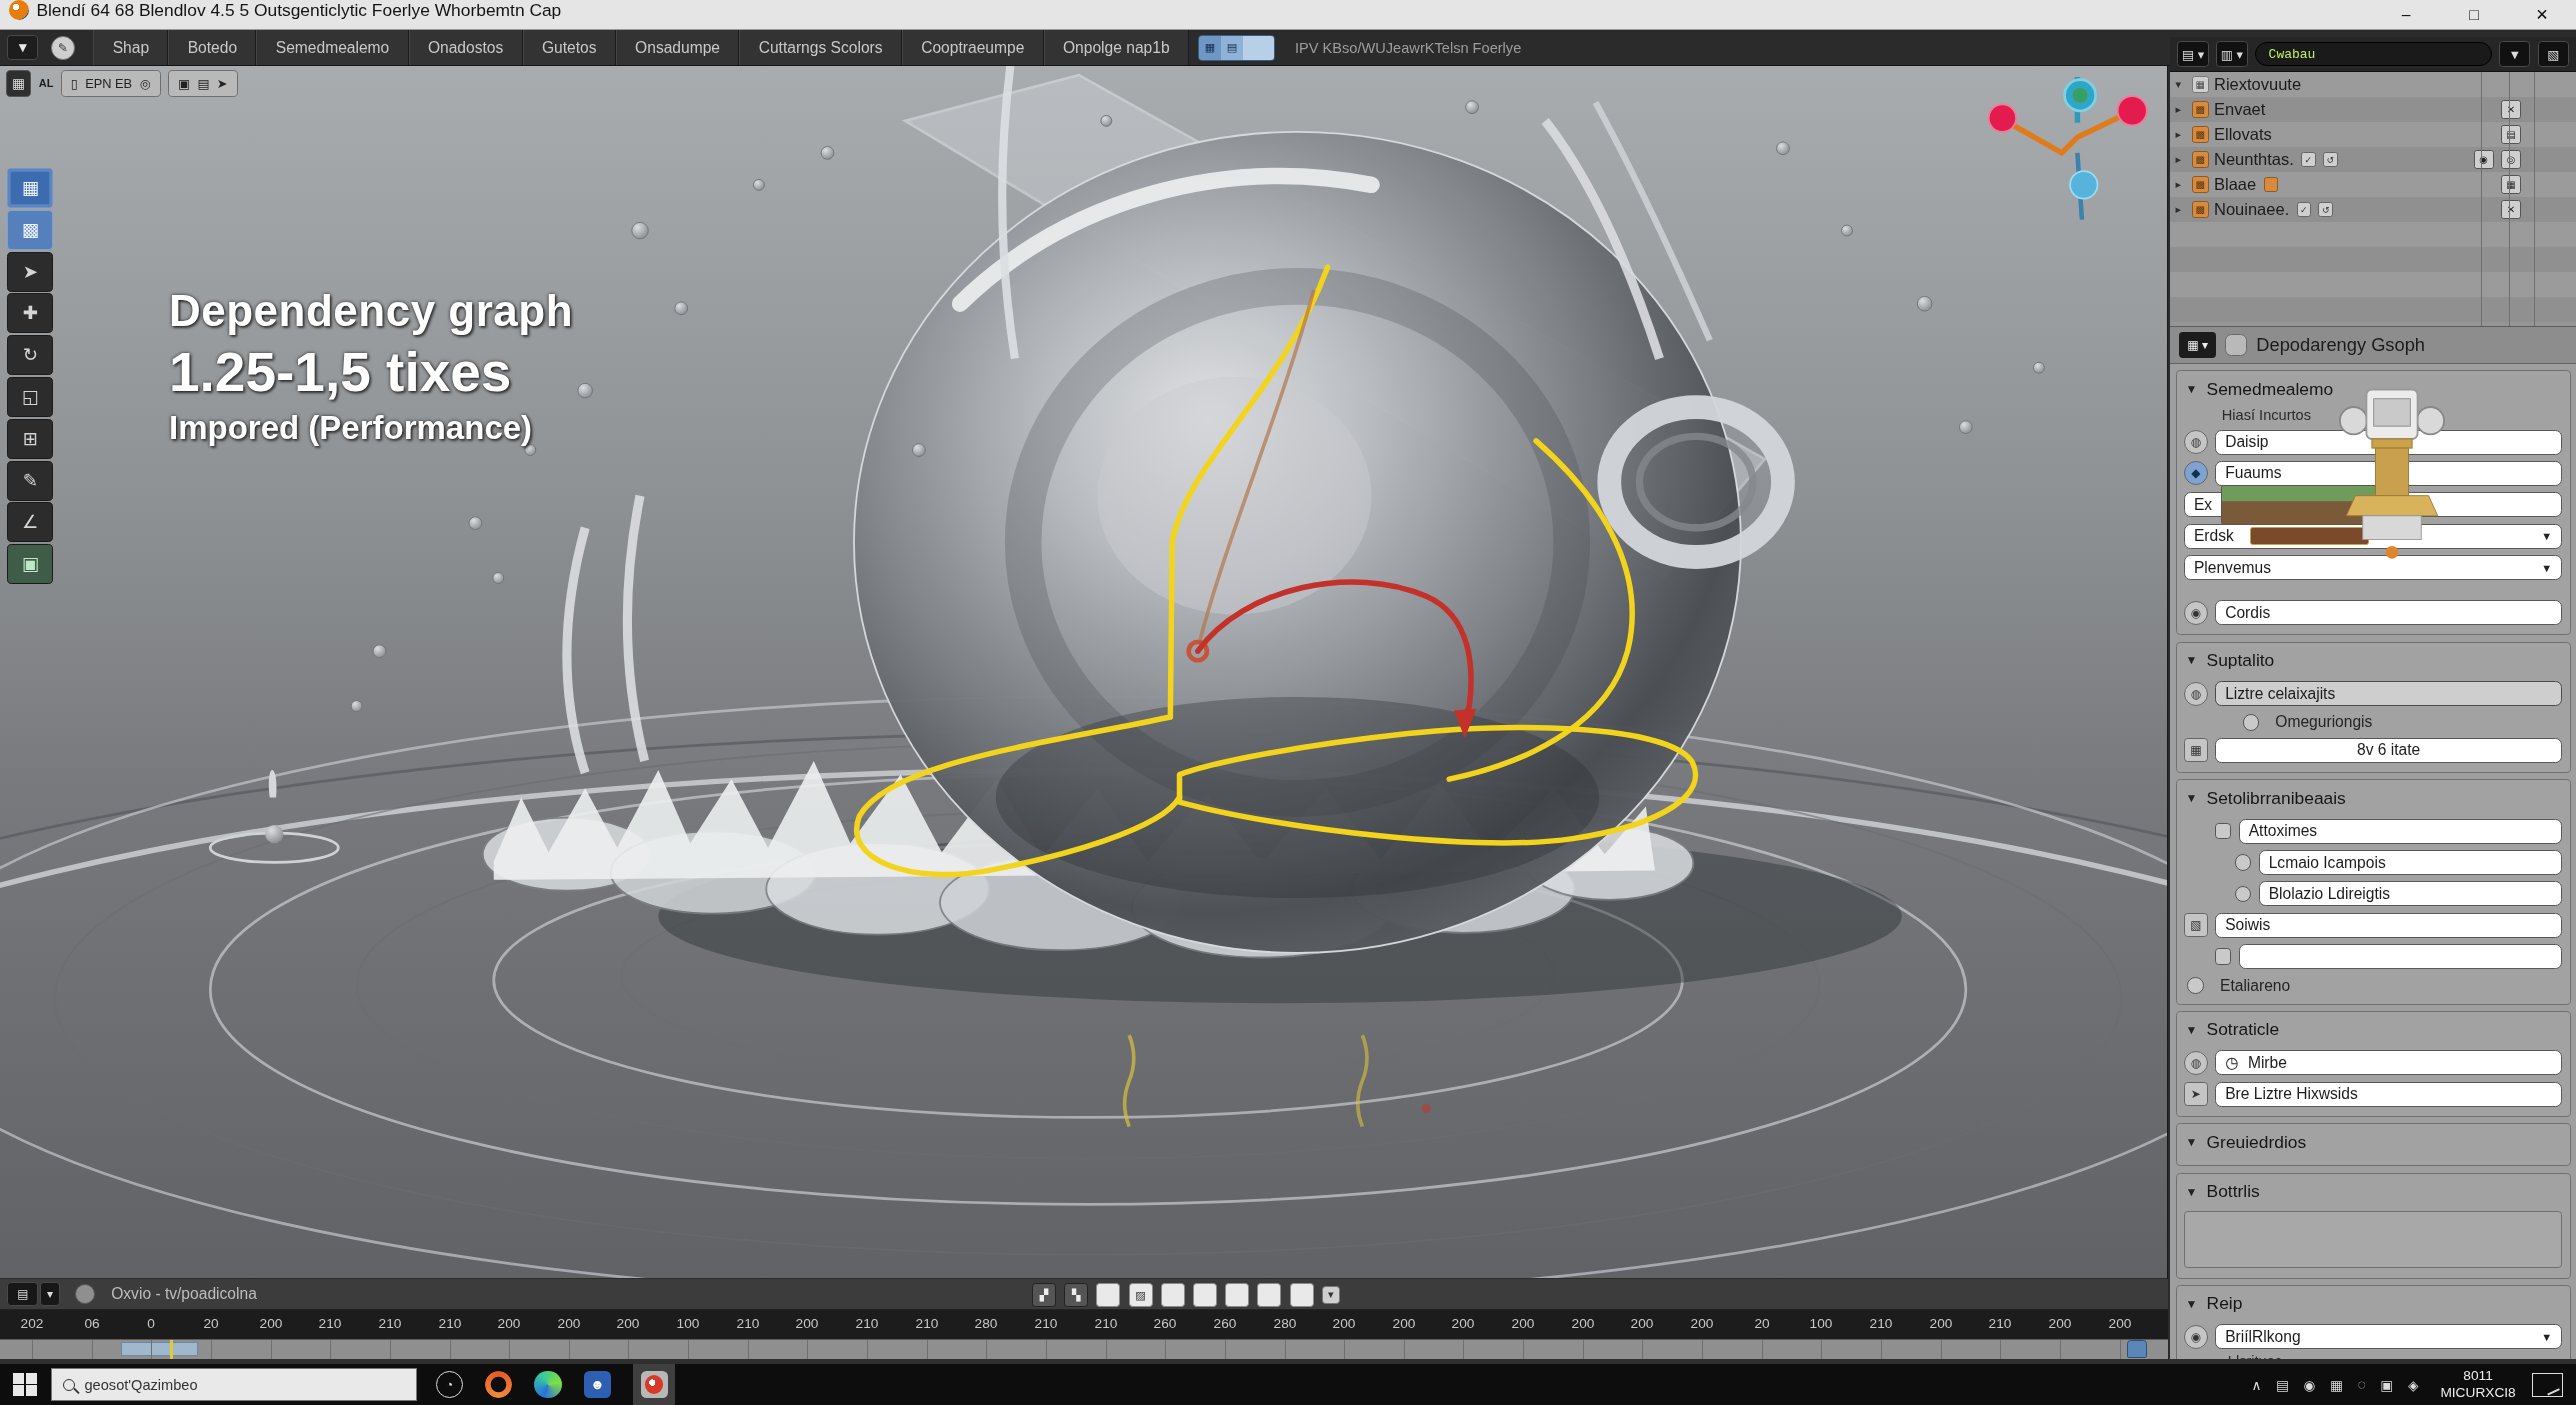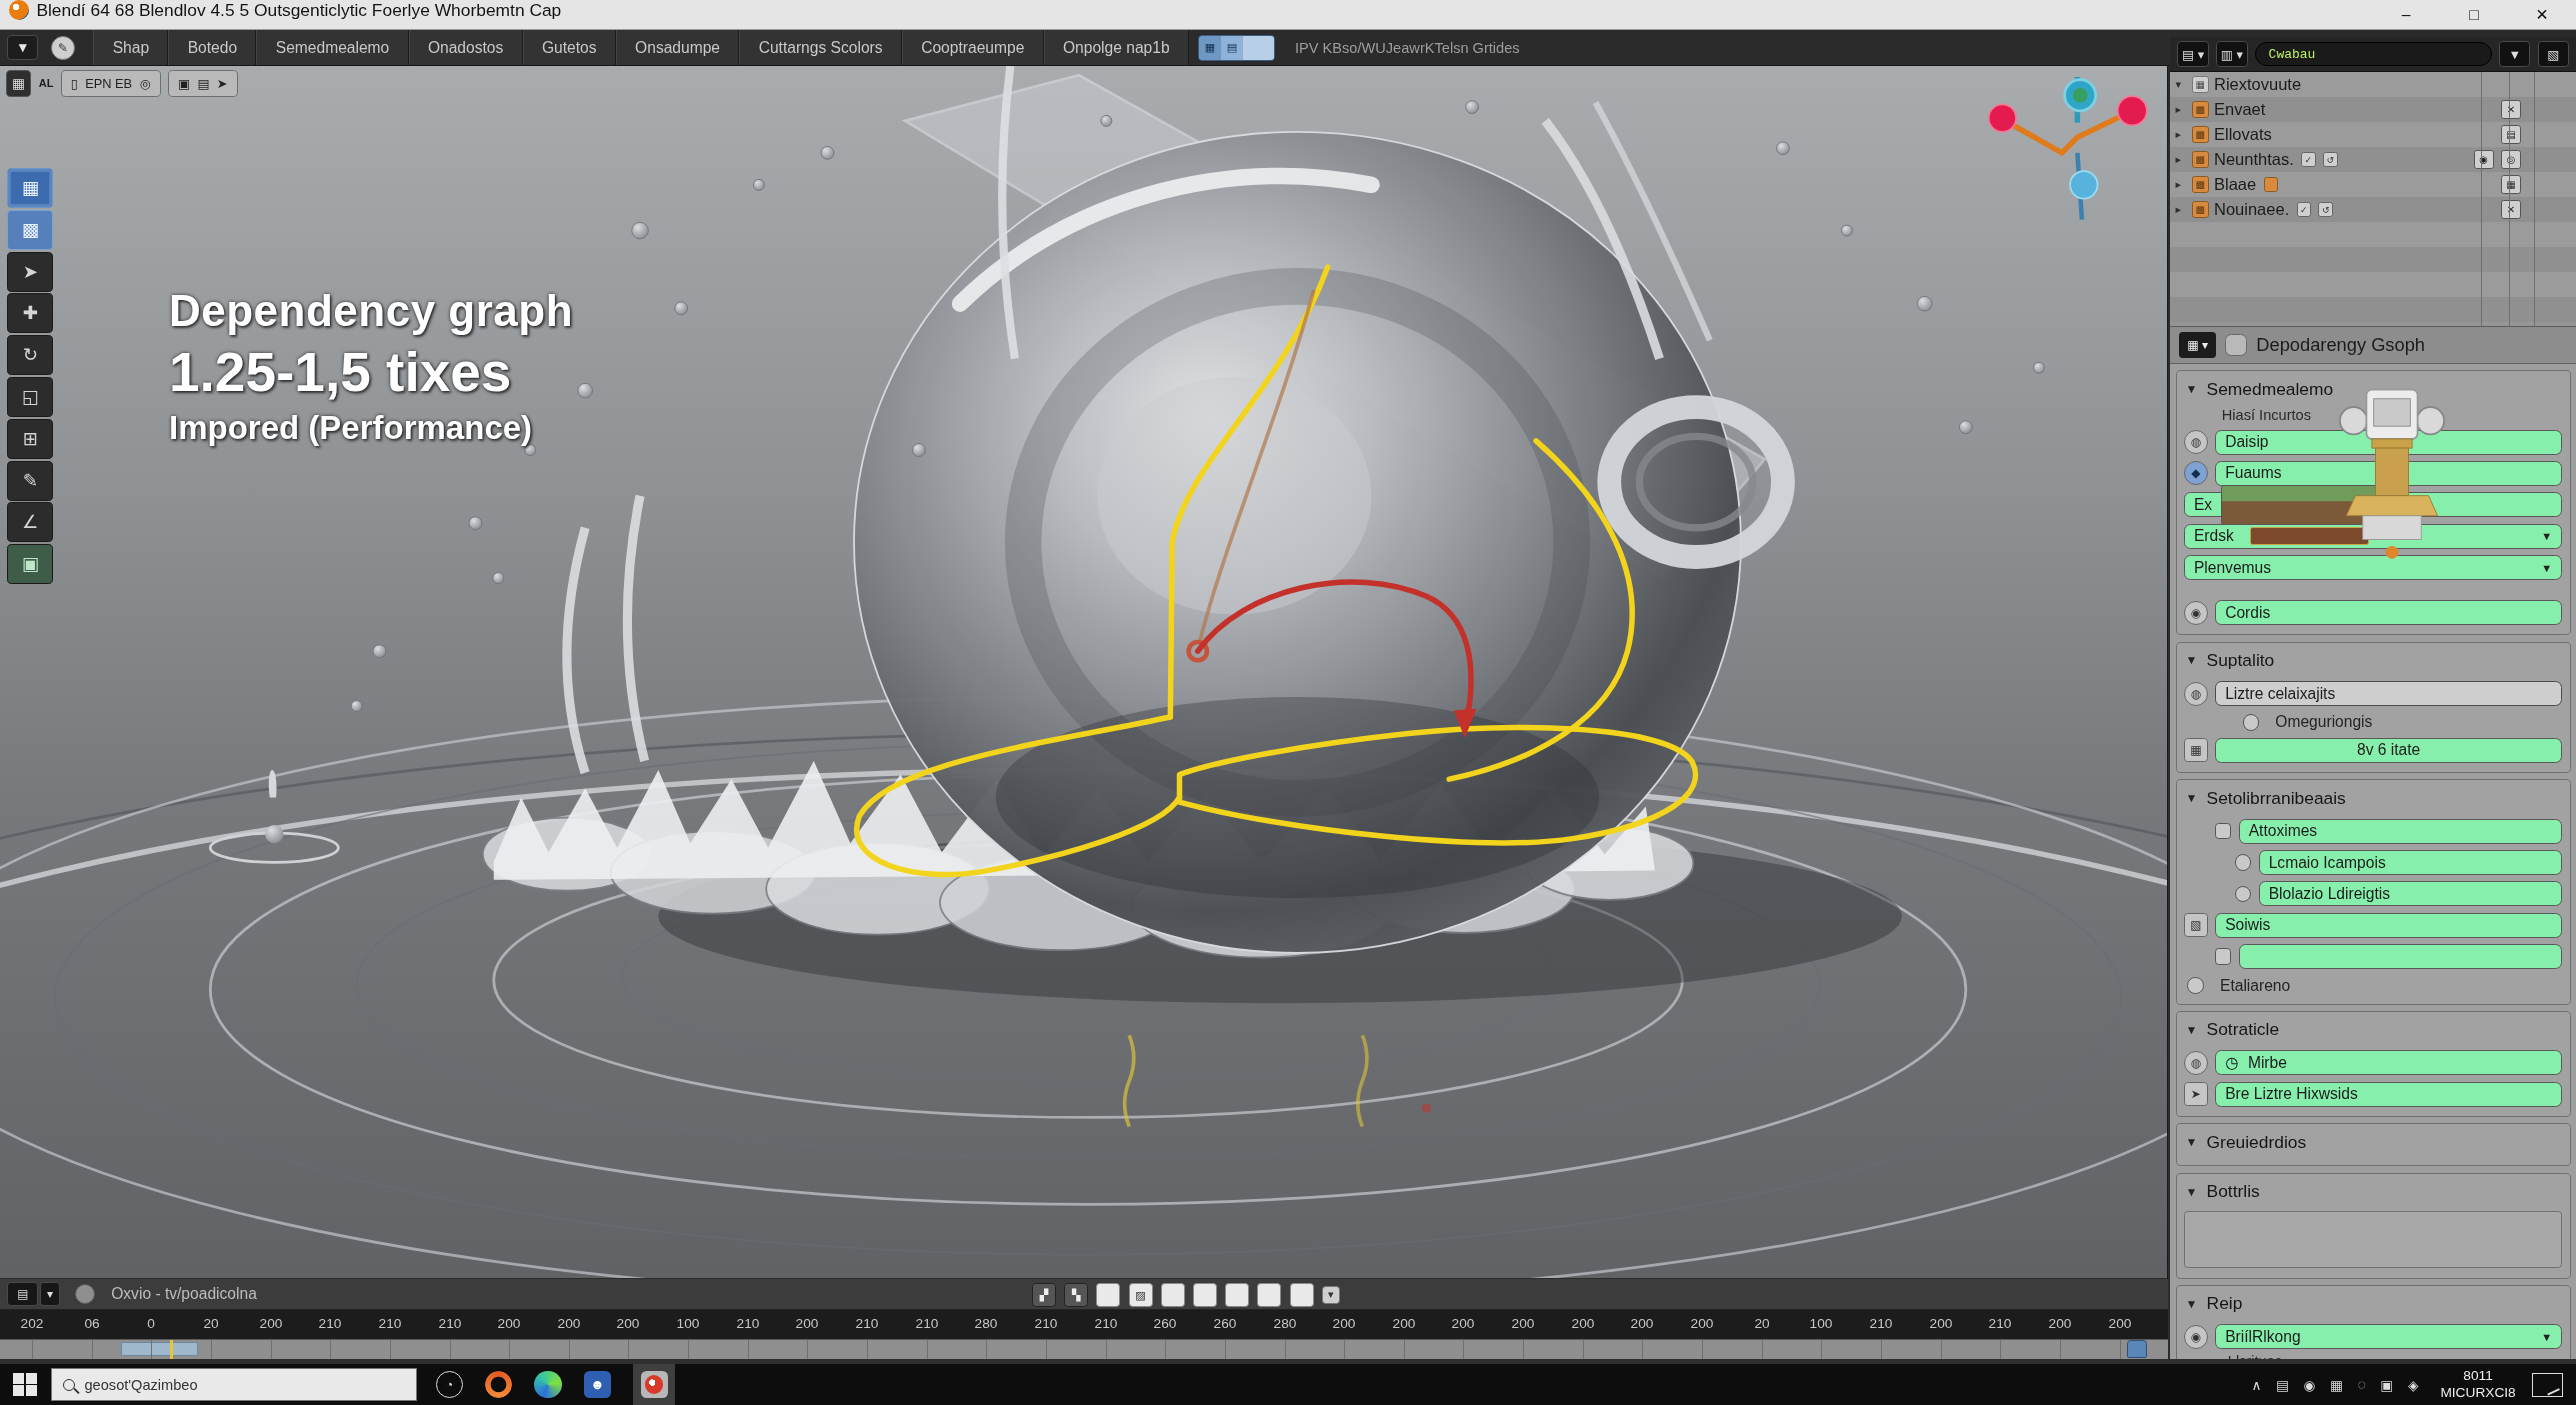--- a/index.html
+++ b/index.html
@@ -90,21 +90,21 @@
   .props-title { font-size:18.3px; color:#1c1c1c; }
   .sec { margin:6.4px 5.5px 0 5.5px; background:#a2a2a2; border:0.9px solid #6f6f6f; border-radius:4.6px; padding:3.7px 7.3px 9.1px 7.3px; }
   .sec-h { display:flex; align-items:center; gap:9.1px; font-size:17.4px; color:#161616; padding:3.7px 1.8px; }
   .sec-h .tri { font-size:12px; color:#222; }
   .p-label { font-size:14.6px; color:#2a2a2a; margin:3.7px 0 2.7px 38px; }
   .p-row { display:flex; align-items:center; gap:7.3px; margin-top:6.4px; }
   .p-ico { width:24px; height:24px; border-radius:50%; background:#c5c5c5; border:0.9px solid #666; flex:0 0 auto;
            display:flex; align-items:center; justify-content:center; font-size:12px; color:#333; }
   .p-ico.square { border-radius:3.7px; }
   .p-ico.blue { background:#7ea3d3; color:#12304f; }
-  .p-field { flex:1; height:25px; background:#86efac; border:0.9px solid #585858; border-radius:6.4px;
+  .p-field { flex:1; height:25px; background:#ffffff; border:0.9px solid #585858; border-radius:6.4px;
              display:flex; align-items:center; padding:0 9.1px; font-size:15.6px; color:#1c1c1c; position:relative; }
   .p-field .dd { margin-left:auto; font-size:11px; color:#222; }
   .p-field.hl { background:#cecece; border-color:#4a4a4a; }
   .p-field.center { justify-content:center; }
   .p-radio { width:16.5px; height:16.5px; border-radius:50%; background:#c9c9c9; border:0.9px solid #555; flex:0 0 auto; }
   .p-check { width:16.5px; height:16.5px; border-radius:3.7px; background:#c9c9c9; border:0.9px solid #555; flex:0 0 auto; }
   .radio-line { display:flex; align-items:center; gap:16px; margin:7.3px 0 0 59px; font-size:15.6px; color:#242424; }
   .swatch { width:119px; height:18.3px; background:#7a4a2a; border:0.9px solid #caa24a; border-radius:2.7px; margin-left:16.5px; }
   .thumb { width:156px; height:40px; border:0.9px solid #555; border-radius:2.7px; margin-left:9.1px;
            background:linear-gradient(#6f9c5a 0 40%, #7a5a38 41% 100%); }
@@ -187,21 +187,21 @@
         <div class="tab">Onsadumpe</div>
         <div class="tab">Cuttarngs Scolors</div>
         <div class="tab">Cooptraeumpe</div>
         <div class="tab">Onpolge nap1b</div>
       </div>
     <div class="blue-seg">
       <span class="bs1">▦</span>
       <span class="bs2">▤</span>
       <span class="bs3"></span>
     </div>
-    <div class="mb-right-text">IPV KBso/WUJeawrKTelsn Grtides</div>
+    <div class="mb-right-text">IPV KBso/WUJeawrKTelsn Foerlye</div>
   </div>
 
   <div class="viewport">
 
     <svg class="scene" viewBox="0 0 2370 1326">
       <defs>
         <linearGradient id="bgG" x1="0" y1="0" x2="0" y2="1">
           <stop offset="0" stop-color="#a9acaf"></stop>
             <stop offset=".35" stop-color="#8f9295"></stop>
           <stop offset=".6" stop-color="#77797d"></stop>

